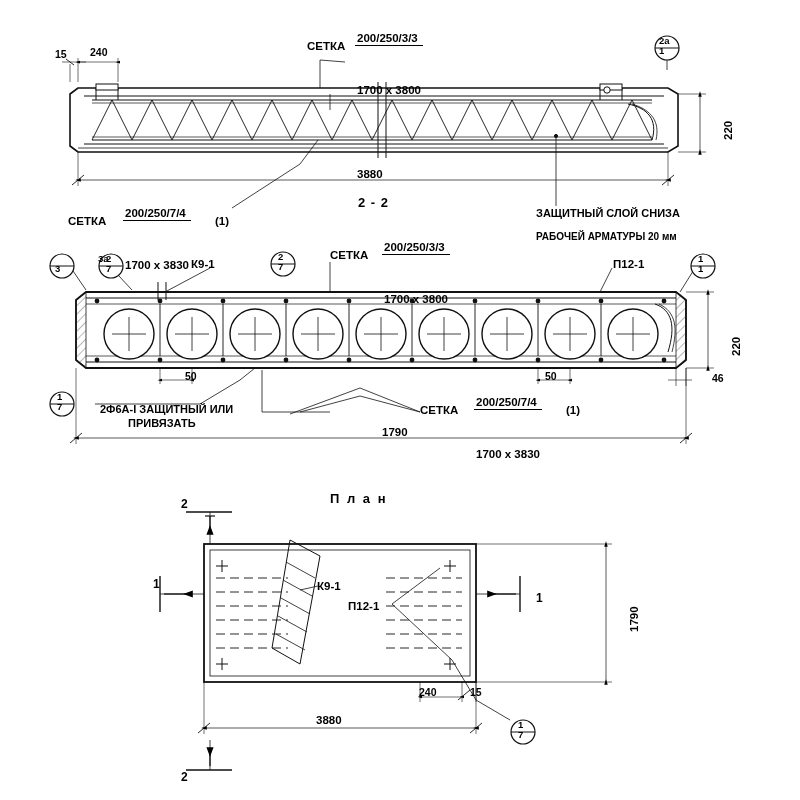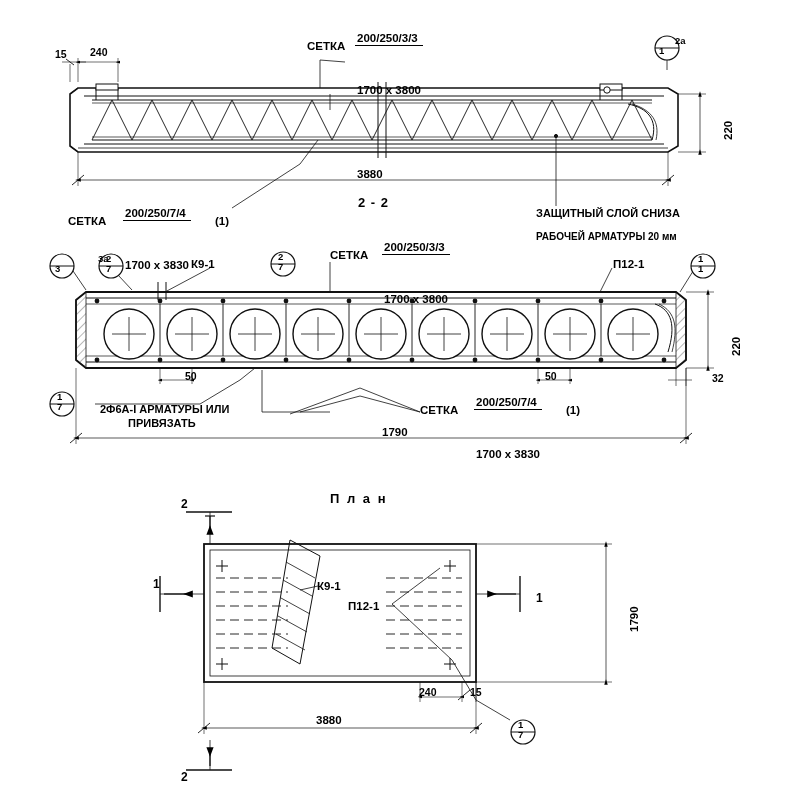--- a/index.html
+++ b/index.html
@@ -339,21 +339,21 @@
     <span class="num">200/250/3/3</span>
     <span class="den">1700 x 3800</span>
   </div>
 
   <div class="dim" style="left:55px;top:48px;font-size:10.5px;">15</div>
   <div class="dim" style="left:90px;top:46px;font-size:10.5px;">240</div>
   <div class="dim" style="left:357px;top:168px;font-size:11.5px;">3880</div>
   <div class="dim vert" style="left:722px;top:140px;font-size:11.5px;">220</div>
 
   <div class="frac" style="left:659px;top:36px;font-size:9.5px;border:none;">
-    <span style="display:block;padding-left:16px;">2а</span>
+    <span style="display:block;">2а</span>
     <span style="display:block;">1</span>
   </div>
 
   <div class="lbl" style="left:68px;top:215px;font-size:11.5px;">СЕТКА</div>
   <div class="frac" style="left:123px;top:208px;font-size:11.5px;">
     <span class="num">200/250/7/4</span>
     <span class="den">1700 x 3830</span>
   </div>
   <div class="lbl" style="left:215px;top:215px;font-size:11.5px;">(1)</div>
 
@@ -391,24 +391,24 @@
     <span style="display:block;">7</span>
   </div>
   <div class="frac" style="left:518px;top:720px;font-size:9.5px;">
     <span style="display:block;">1</span>
     <span style="display:block;">7</span>
   </div>
 
   <div class="dim vert" style="left:730px;top:356px;font-size:11.5px;">220</div>
   <div class="dim" style="left:185px;top:370px;font-size:10.5px;">50</div>
   <div class="dim" style="left:545px;top:370px;font-size:10.5px;">50</div>
-  <div class="dim" style="left:712px;top:372px;font-size:10.5px;">32</div>
+  <div class="dim" style="left:712px;top:372px;font-size:10.5px;">46</div>
   <div class="dim" style="left:382px;top:426px;font-size:11.5px;">1790</div>
 
-  <div class="lbl" style="left:100px;top:404px;font-size:11px;">2Ф6А-I АРМАТУРЫ ИЛИ</div>
+  <div class="lbl" style="left:100px;top:404px;font-size:11px;">2Ф6А-I ЗАЩИТНЫЙ ИЛИ</div>
   <div class="lbl" style="left:100px;top:418px;font-size:11px;margin-left:28px;">ПРИВЯЗАТЬ</div>
 
   <div class="lbl" style="left:420px;top:404px;font-size:11.5px;">СЕТКА</div>
   <div class="frac" style="left:474px;top:397px;font-size:11.5px;">
     <span class="num">200/250/7/4</span>
     <span class="den">1700 x 3830</span>
   </div>
   <div class="lbl" style="left:566px;top:404px;font-size:11.5px;">(1)</div>
 
   <div class="lbl sp" style="left:330px;top:492px;font-size:13px;">П л а н</div>

